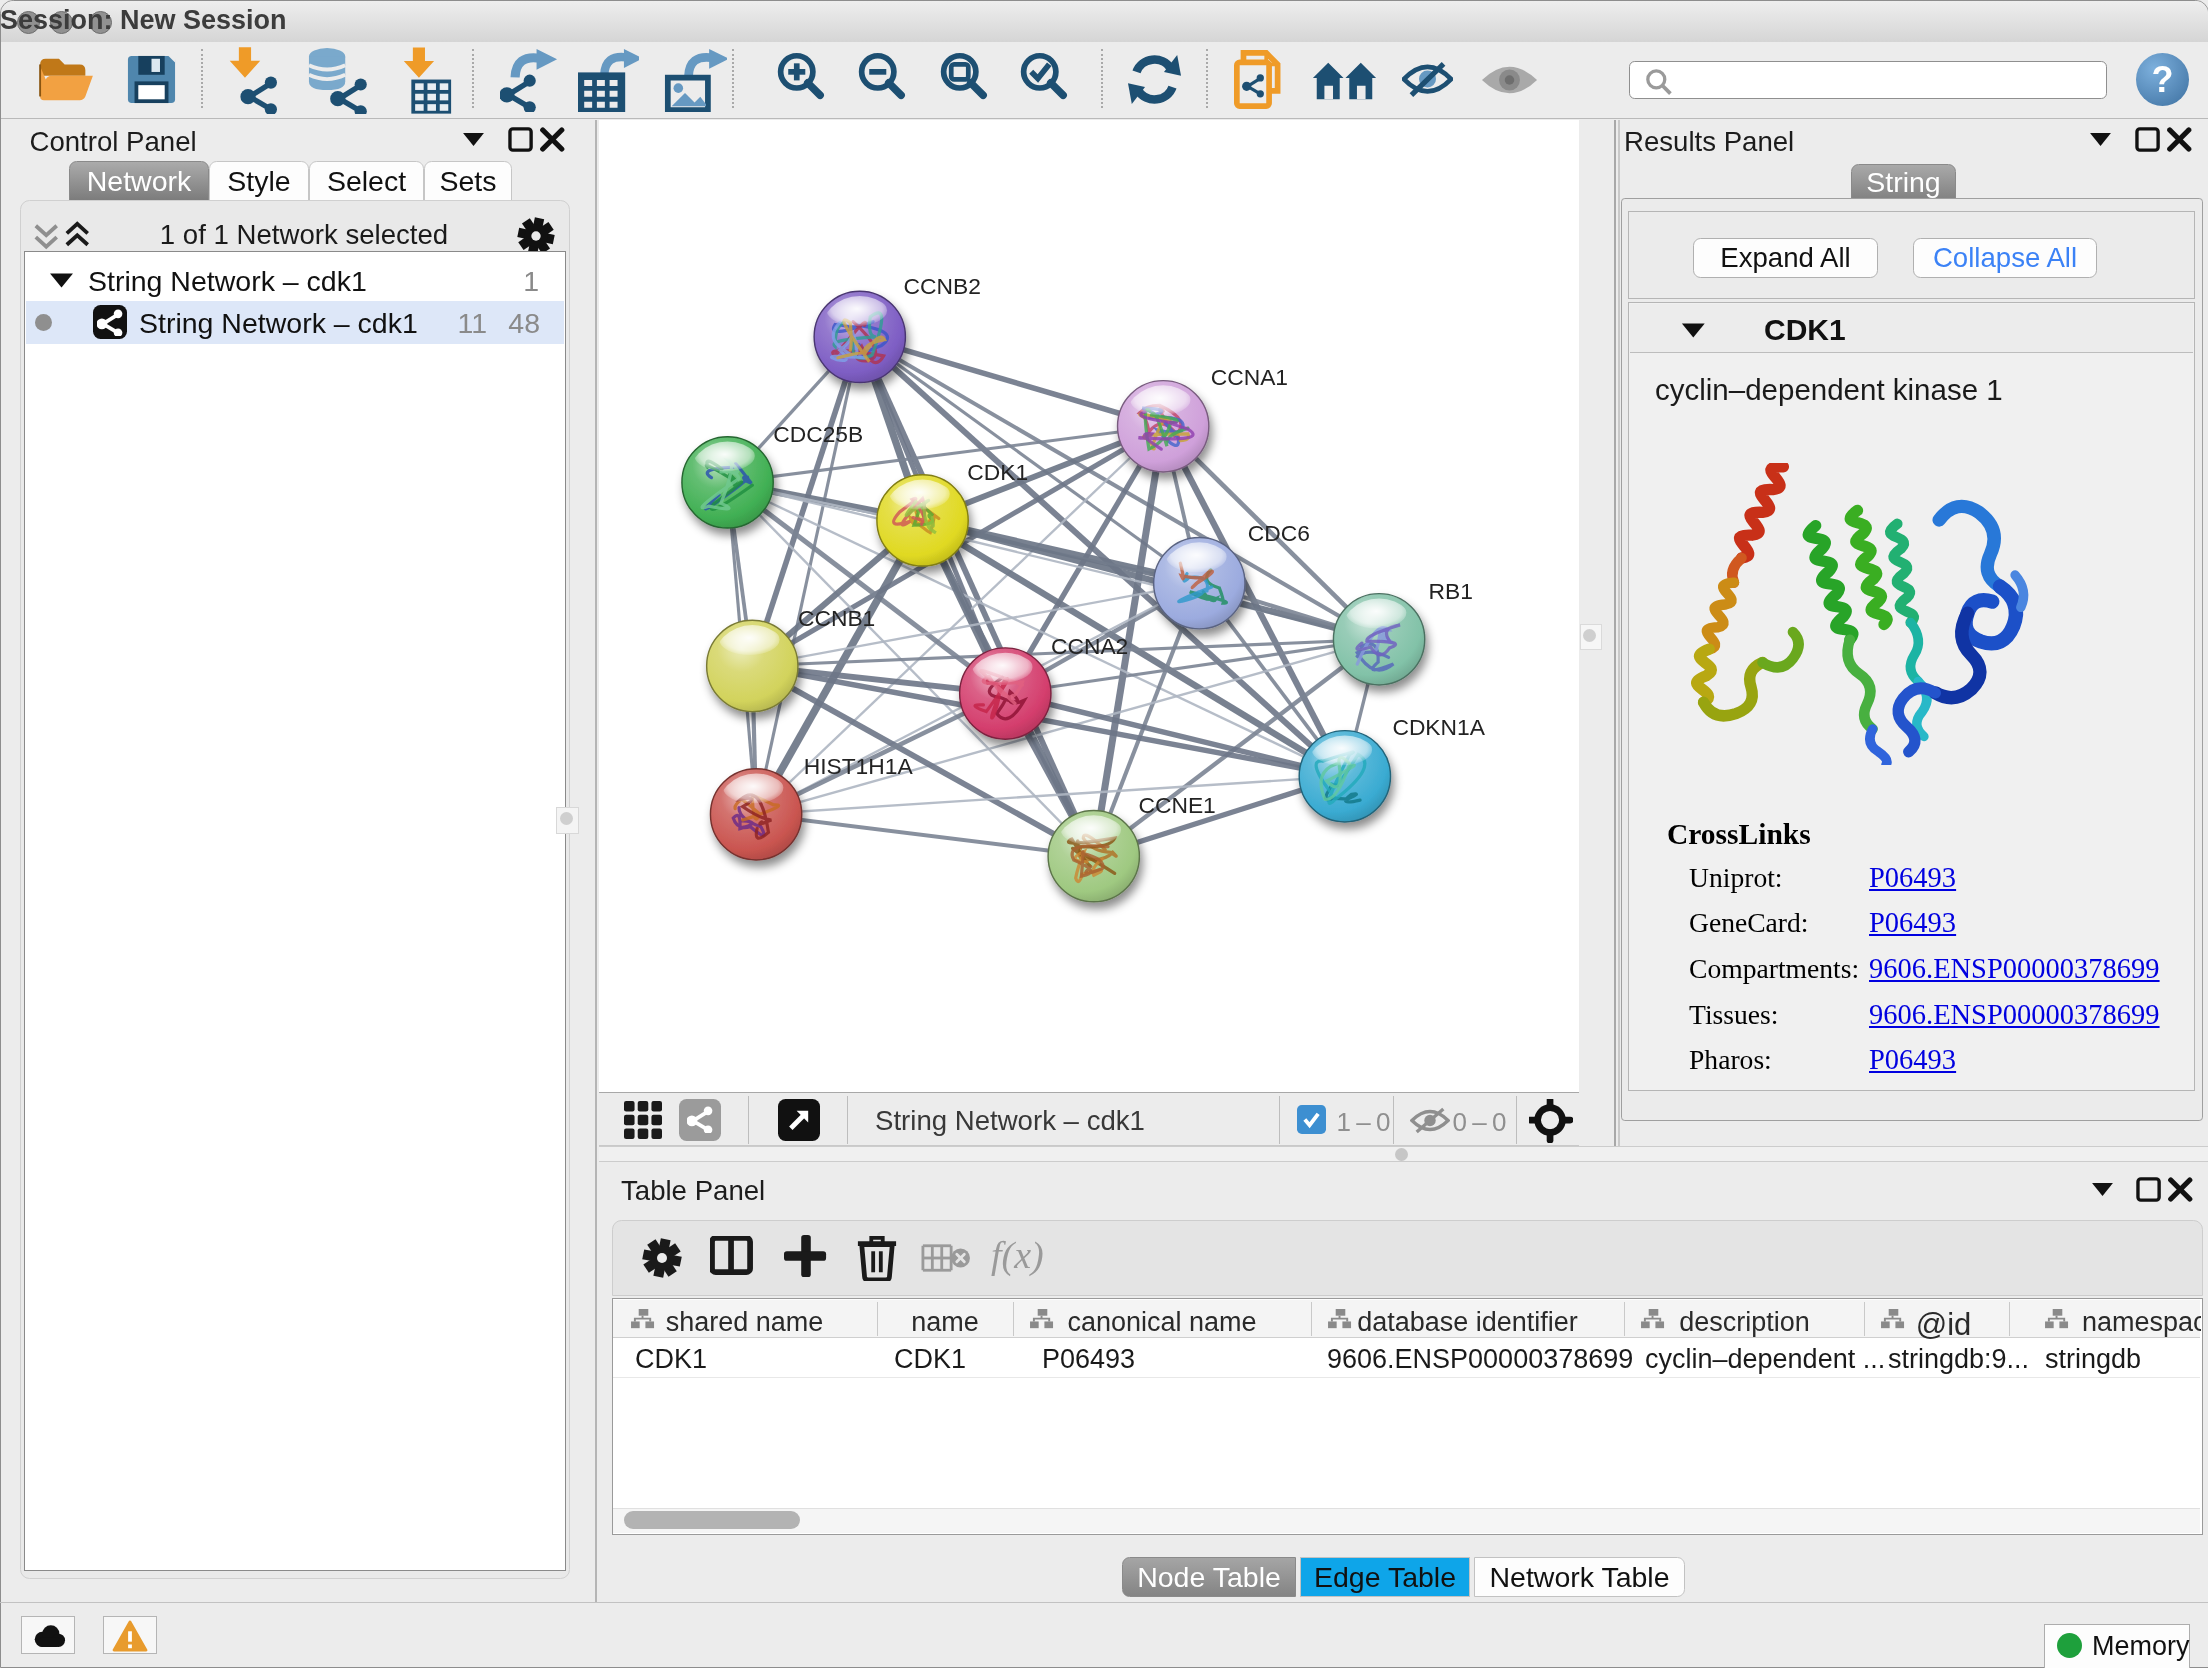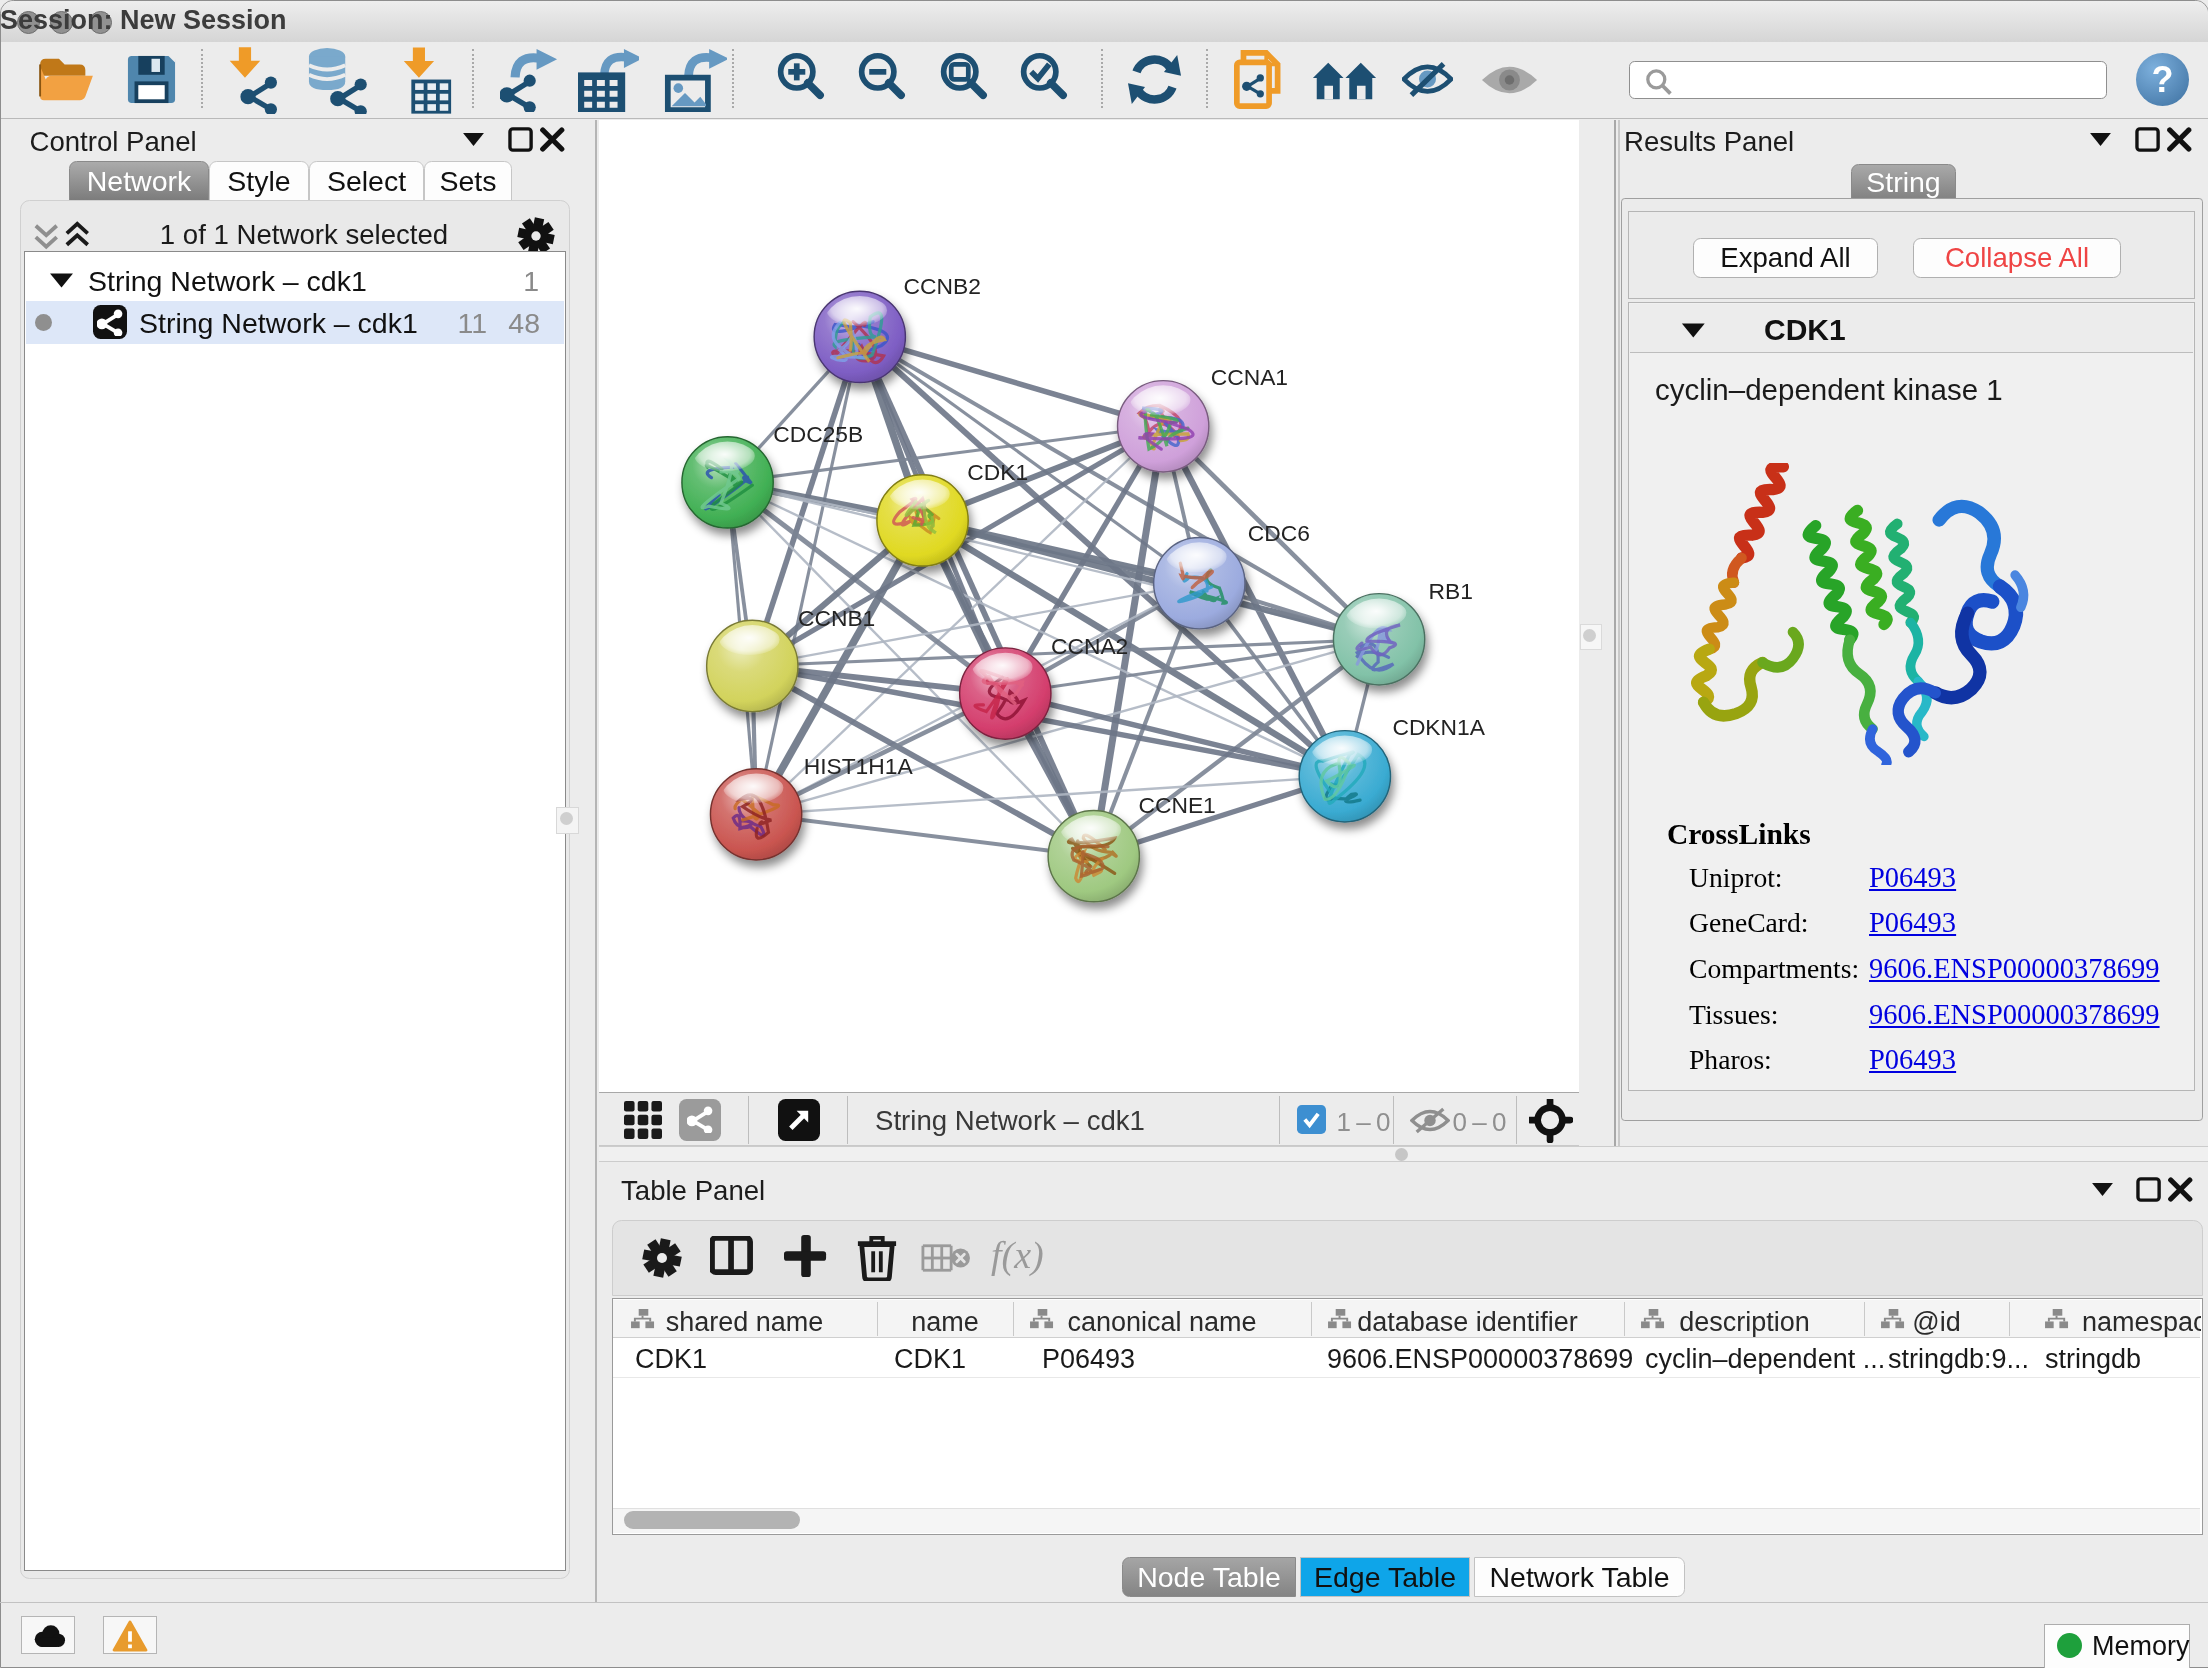--- a/index.html
+++ b/index.html
@@ -582,21 +582,21 @@
     <rect x="2" y="2" width="22" height="22" rx="3" fill="none" stroke="#111" stroke-width="3.5"></rect>
   </svg>
 <svg style="position:absolute;left:2165px;top:127px" width="28.5" height="25" viewBox="0 0 30 26">
     <line x1="5" y1="3" x2="25" y2="23" stroke="#111" stroke-width="5.5" stroke-linecap="round"></line>
     <line x1="5" y1="23" x2="25" y2="3" stroke="#111" stroke-width="5.5" stroke-linecap="round"></line>
   </svg>
 <div class="abs" style="left:1851px;top:164px;width:105px;height:36px;background:linear-gradient(#a9a9a9,#828282);border:1px solid #8a8a8a;border-radius:7.6px 7.6px 0 0;color:#fff;font-size:28.5px;text-align:center;line-height:34px;box-sizing:border-box;">String</div>
 <div class="abs" style="left:1621px;top:198px;width:582px;height:923px;background:#ebebeb;border:1.9px solid #9f9f9f;border-radius:3.8px;box-sizing:border-box;"></div>
 <div class="abs" style="left:1628px;top:211px;width:567px;height:88px;background:#ebebeb;border:1.9px solid #b5b5b5;box-sizing:border-box;"></div>
 <div class="abs" style="left:1693px;top:238px;width:185px;height:40px;background:#fdfdfd;border:1px solid #b0b0b0;border-radius:7.6px;font-size:27.6px;color:#111;text-align:center;line-height:38px;box-sizing:border-box;">Expand All</div>
-<div class="abs" style="left:1913px;top:238px;width:208px;height:40px;background:#fdfdfd;border:1px solid #b0b0b0;border-radius:7.6px;font-size:27.6px;color:#ef4444;text-align:center;line-height:38px;box-sizing:border-box;">Collapse All</div>
+<div class="abs" style="left:1913px;top:238px;width:184px;height:40px;background:#fdfdfd;border:1px solid #b0b0b0;border-radius:7.6px;font-size:27.6px;color:#3b82f6;text-align:center;line-height:38px;box-sizing:border-box;">Collapse All</div>
 <div class="abs" style="left:1628px;top:302px;width:567px;height:789px;background:#f0f0f0;border:1.9px solid #b5b5b5;box-sizing:border-box;"></div>
 <div class="abs" style="left:1630px;top:304px;width:563px;height:49px;background:#ececec;border-bottom:1.9px solid #bdbdbd;box-sizing:border-box;"></div>
 <svg style="position:absolute;left:1680px;top:321px" width="28.5" height="21" viewBox="0 0 30 22">
     <path d="M2.0 2.5600000000000005 L26.0 2.5600000000000005 L14 17.439999999999998 Z" fill="#111"></path>
   </svg>
 <div class="abs" style="left:1764px;top:313px;font-size:30px;font-weight:bold;color:#111;">CDK1</div>
 <div class="abs" style="left:1655px;top:373px;font-size:29.5px;color:#1a1a1a;">cyclin–dependent kinase 1</div>
 <svg style="position:absolute;left:1671px;top:463px" width="371" height="302" viewBox="0 0 390 318">
     <g fill="none" stroke-linecap="round">
       <path d="M118 4 C83 2 132 25 107 28 C72 26 121 49 96 52 C61 50 110 73 85 76 C50 74 99 97 74 100" stroke="#c83018" stroke-width="12"></path>
@@ -722,21 +722,21 @@
 <div class="abs" style="left:1624px;top:1307px;width:241px;font-size:27px;color:#2a2a2a;text-align:center;">description</div>
 <svg style="position:absolute;left:1641px;top:1309px" width="25" height="23" viewBox="0 0 26 24">
     <g transform="translate(0,0)" fill="#8a8a8a">
       <rect x="8" y="0" width="10" height="7"></rect>
       <rect x="0" y="13" width="9" height="7"></rect>
       <rect x="15" y="13" width="9" height="7"></rect>
       <path d="M12 7 L12 10 L4 10 L4 13 M12 10 L20 10 L20 13" fill="none" stroke="#8a8a8a" stroke-width="2"></path>
     </g>
   </svg>
 <div class="abs" style="left:2009px;top:1302px;width:1px;height:34px;background:#c9c9c9;"></div>
-<div class="abs" style="left:1864px;top:1307px;width:145px;font-size:27px;color:#2a2a2a;text-align:center;">@id</div>
+<div class="abs" style="left:1864px;top:1307px;width:145px;font-size:31px;color:#2a2a2a;text-align:center;padding-left:7px;">@id</div>
 <svg style="position:absolute;left:1881px;top:1309px" width="25" height="23" viewBox="0 0 26 24">
     <g transform="translate(0,0)" fill="#8a8a8a">
       <rect x="8" y="0" width="10" height="7"></rect>
       <rect x="0" y="13" width="9" height="7"></rect>
       <rect x="15" y="13" width="9" height="7"></rect>
       <path d="M12 7 L12 10 L4 10 L4 13 M12 10 L20 10 L20 13" fill="none" stroke="#8a8a8a" stroke-width="2"></path>
     </g>
   </svg>
 <div class="abs" style="left:2082px;top:1307px;width:119px;overflow:hidden;white-space:nowrap;font-size:27px;color:#2a2a2a;">namespace</div>
 <svg style="position:absolute;left:2045px;top:1309px" width="25" height="23" viewBox="0 0 26 24">

